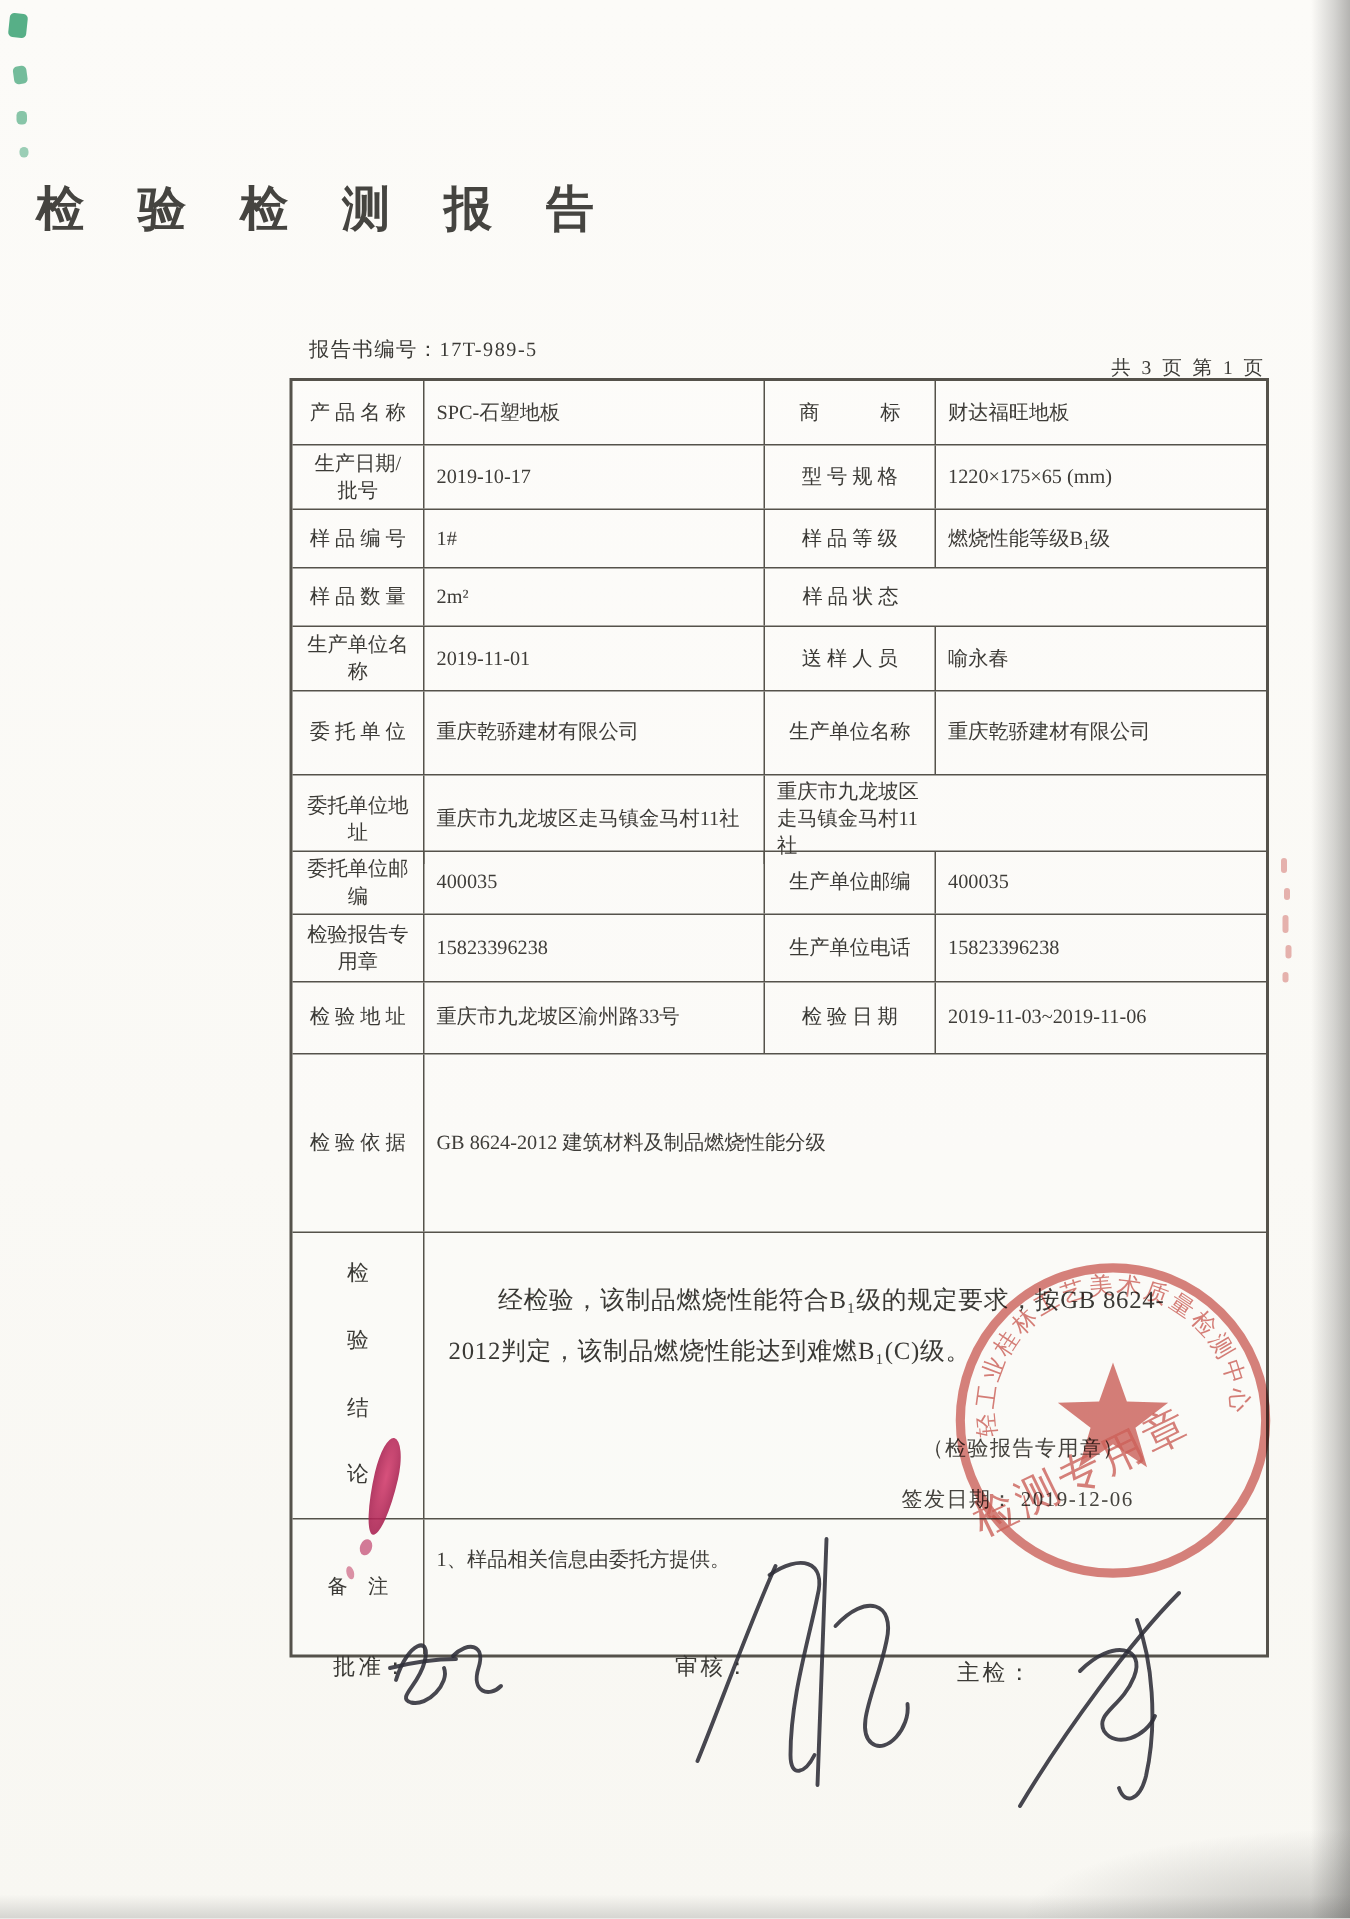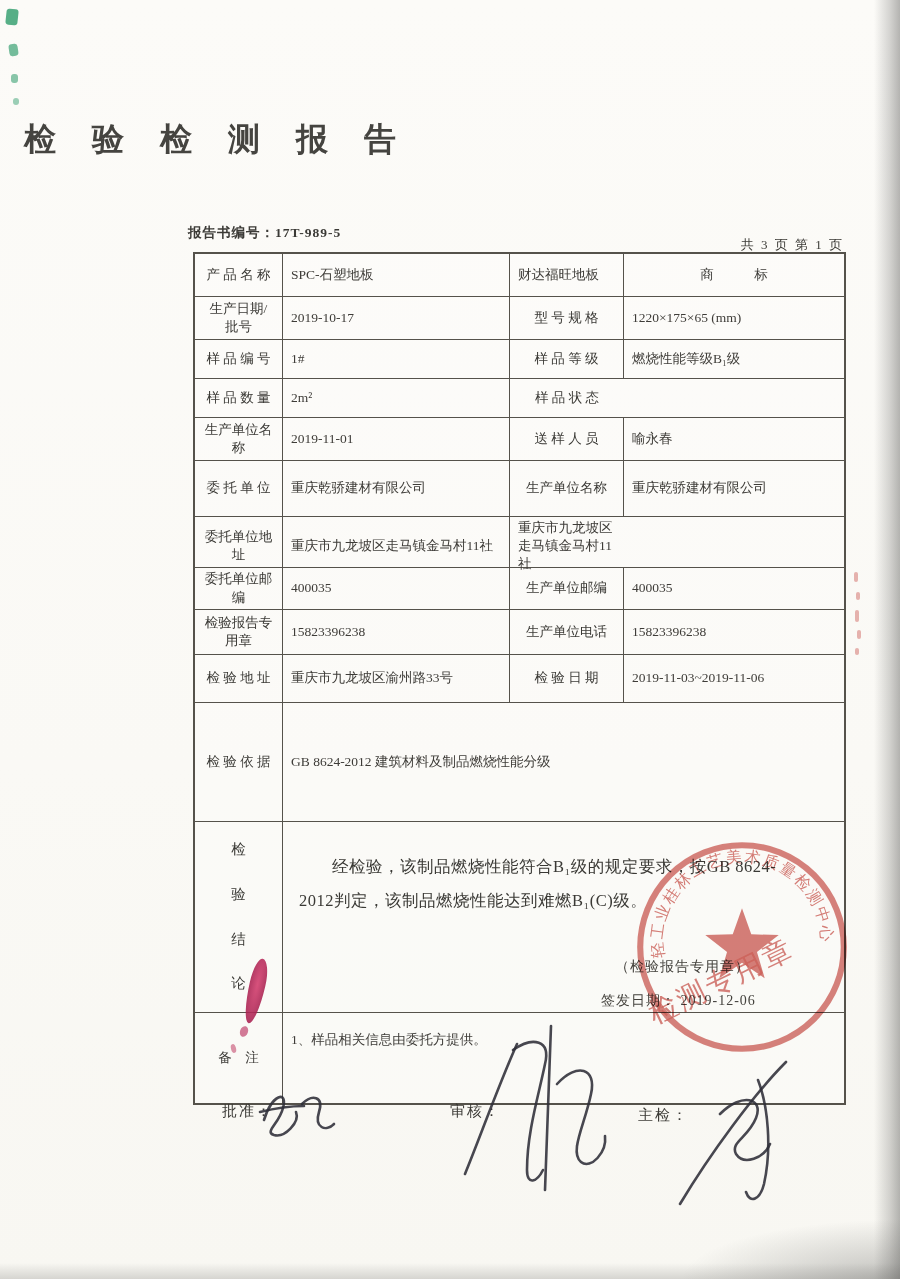--- a/index.html
+++ b/index.html
@@ -12,21 +12,21 @@
   
   .edge-right{position:absolute;top:0;right:0;width:26px;height:1279px;
     background:linear-gradient(to right,rgba(0,0,0,0) 0%,rgba(110,110,108,0.28) 60%,rgba(92,92,90,0.45) 100%);}
   .edge-bottom{position:absolute;left:0;bottom:0;width:900px;height:16px;
     background:linear-gradient(to bottom,rgba(0,0,0,0) 0%,rgba(110,110,108,0.25) 100%);}
   .edge-corner{position:absolute;right:0;bottom:0;width:220px;height:60px;
     background:radial-gradient(ellipse at bottom right,rgba(90,90,88,0.35),rgba(0,0,0,0) 70%);}
 
   .doc-title{position:absolute;top:118px;left:0;width:100%;text-align:left;
     font-size:32px;font-weight:bold;letter-spacing:14px;color:#454440;padding-left:24px;}
-  .report-line{position:absolute;top:224px;left:188px;font-size:13.5px;letter-spacing:1px;font-weight:bold;}
+  .report-line{position:absolute;top:224px;left:206px;font-size:13.5px;letter-spacing:1px;}
   .page-info{position:absolute;top:236px;right:56px;font-size:13px;letter-spacing:2px;}
 
   .rtable{position:absolute;left:193px;top:252px;width:653px;border:2px solid #55524b;box-sizing:border-box;
     background:rgba(255,255,255,0.25);}
   .trow{display:grid;grid-template-columns:88px 227px 114px 1fr;border-bottom:1.5px solid #55524b;}
   .trow.span{grid-template-columns:88px 1fr;}
   .trow:last-child{border-bottom:none;}
   .cell{border-right:1.5px solid #55524b;display:flex;align-items:center;box-sizing:border-box;
     padding:2px 8px;font-size:13.5px;line-height:1.35;}
   .cell:last-child{border-right:none;}
@@ -79,22 +79,22 @@
   <div class="doc-title">检  验  检  测  报  告</div>
   <div class="report-line">
     <span>报告书编号：</span><span>17T-989-5</span>
   </div>
   <div class="page-info">共 3 页 第 1 页</div>
 
   <div class="rtable">
     <div class="trow" style="height:42px">
       <div class="cell label">产 品 名 称</div>
       <div class="cell value">SPC-石塑地板</div>
+      <div class="cell label">商　　　标</div>
       <div class="cell value">财达福旺地板</div>
-      <div class="cell label">商　　　标</div>
     </div>
     <div class="trow" style="height:42px">
       <div class="cell label">生产日期/批号</div>
       <div class="cell value">2019-10-17</div>
       <div class="cell label">型 号 规 格</div>
       <div class="cell value">1220×175×65 (mm)</div>
     </div>
     <div class="trow" style="height:38px">
       <div class="cell label">样 品 编 号</div>
       <div class="cell value">1#</div>

